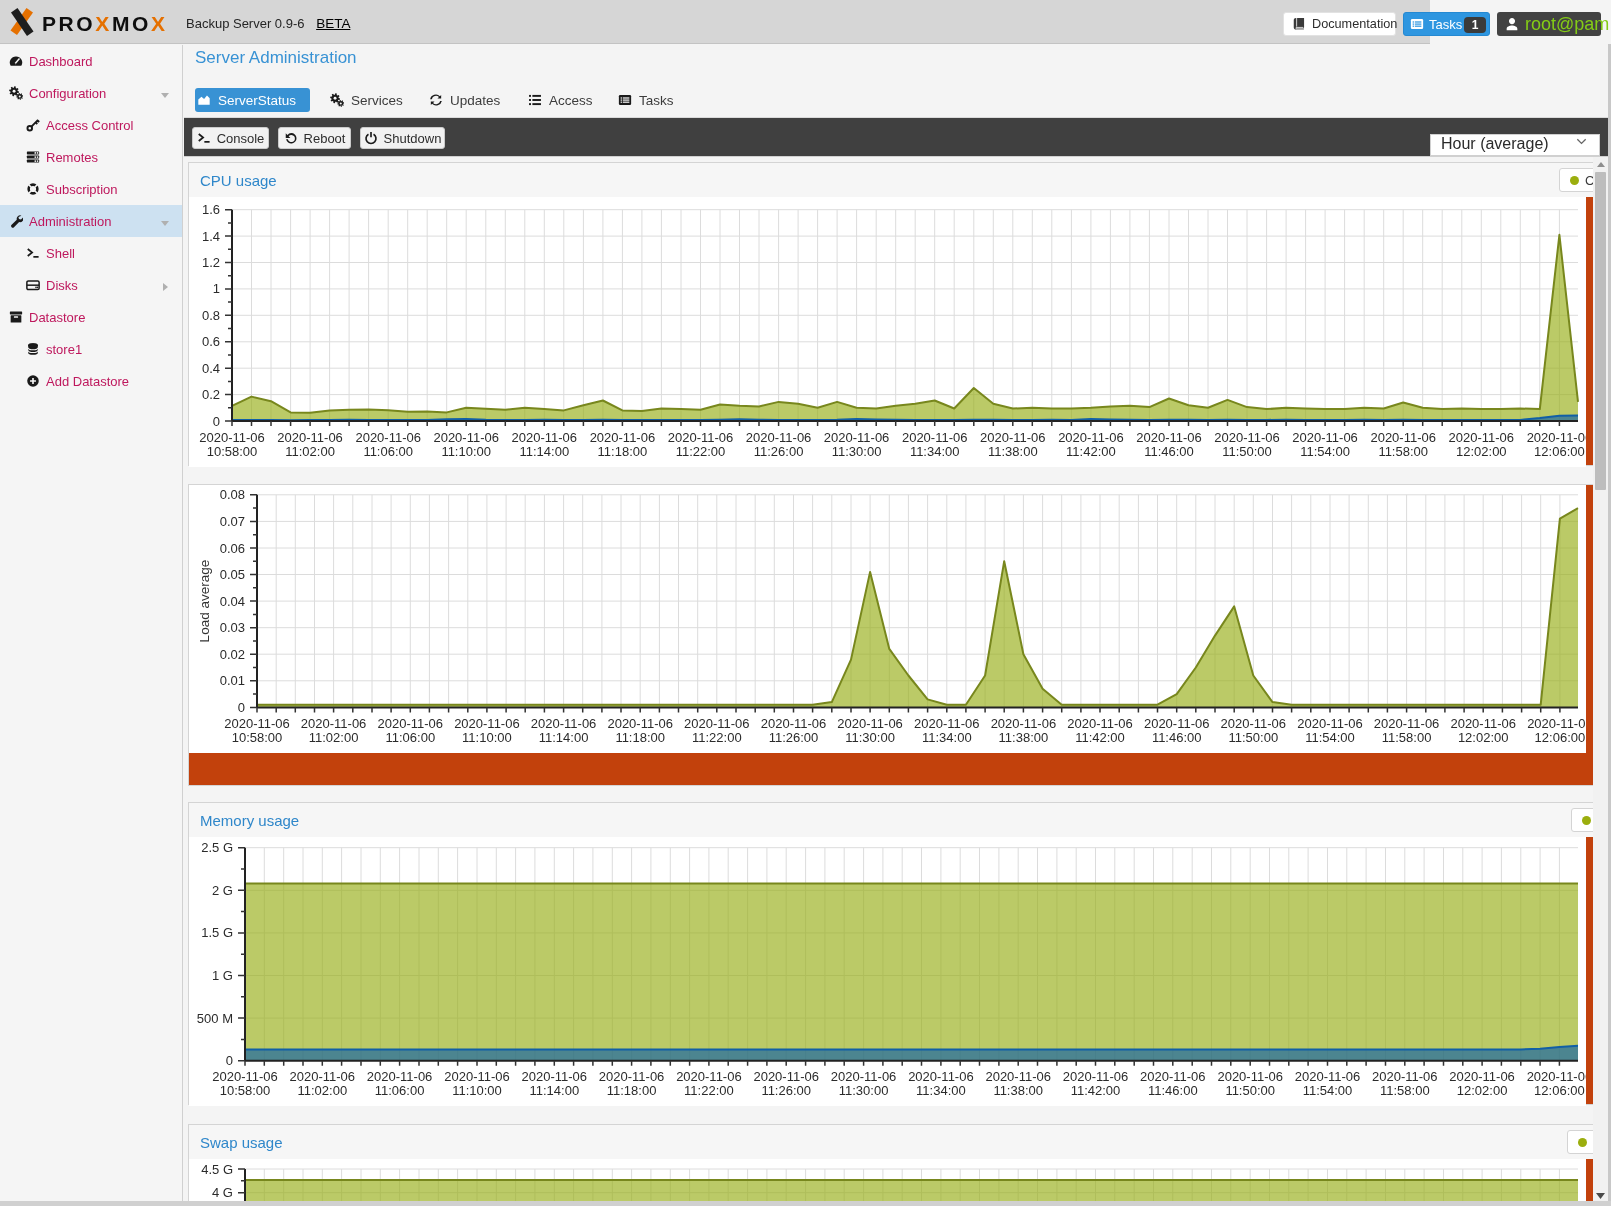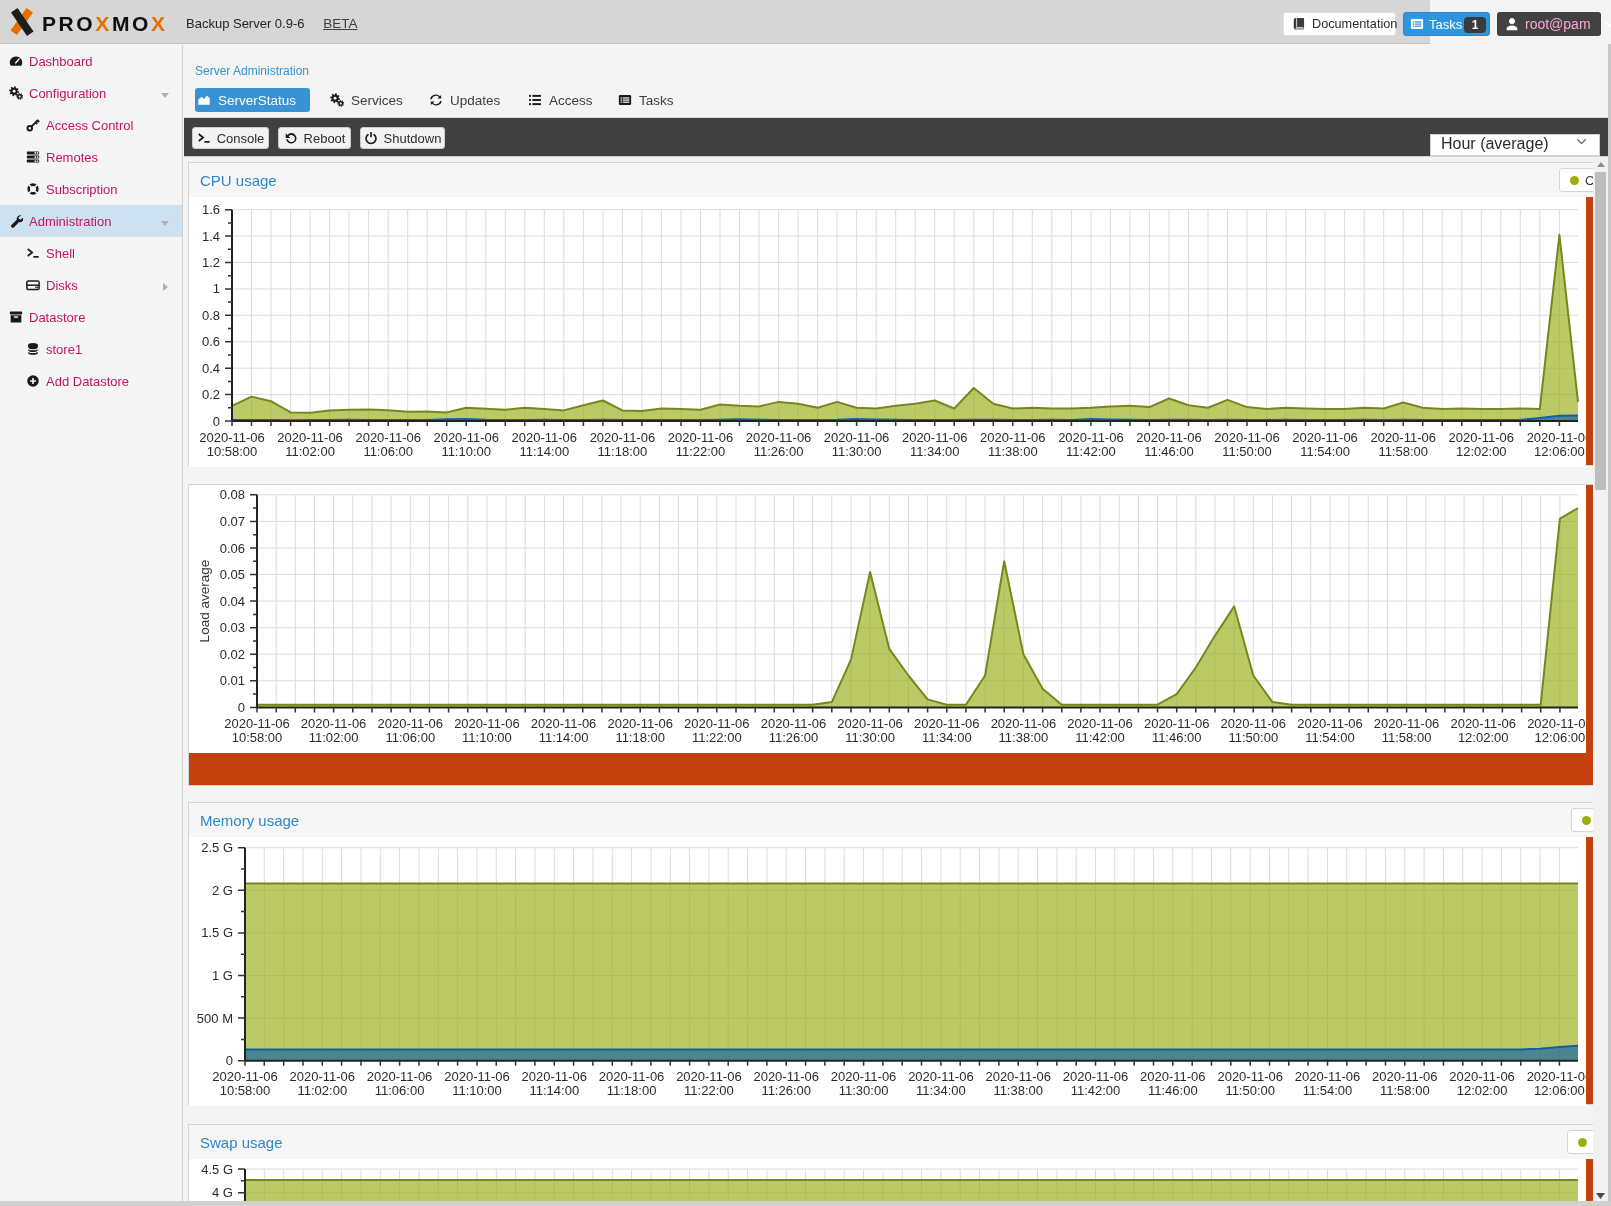--- a/index.html
+++ b/index.html
@@ -1,37 +1,37 @@
 <!DOCTYPE html>
 <html><head><meta charset="utf-8"><style>
 *{margin:0;padding:0;box-sizing:border-box}
 svg{flex:none}
 html,body{width:1611px;height:1206px;overflow:hidden;font-family:"Liberation Sans",sans-serif;background:#f4f4f4}
 #topbar{position:absolute;left:0;top:0;width:1430px;height:44px;background:#d6d6d6;border-bottom:1px solid #c3c3c3}
 #ptext{position:absolute;left:42px;top:12px;font-size:21px;font-weight:bold;color:#0e0e0e;letter-spacing:2.6px}
 #ptext em{font-style:normal;color:#e57000}
 #subtext{position:absolute;left:186px;top:15.5px;font-size:13px;color:#252525}
-#subtext a{color:#404040;text-decoration:underline;margin-left:15px;font-size:13.5px}
+#subtext a{color:#000000;text-decoration:underline;margin-left:8px;font-size:13.5px}
 .hbtn{position:absolute;top:12px;height:24px;border-radius:3px;font-size:13px;display:flex;align-items:center}
 #bdoc{left:1283px;width:113px;background:#fff;border:1px solid #e2e2e2;color:#2d2d2d;font-size:12.7px}
 #bdoc svg{margin:0 6px 0 8px}
 #btasks{left:1403px;width:87px;background:#2e96e0;border:1px solid #2589d2;color:#fff;font-size:13px}
 #btasks svg{margin:0 5px 0 6px}
 #btasks .badge{position:absolute;right:3px;top:4px;width:22px;height:16px;background:#3b3b3b;border-radius:4px;color:#fff;font-size:12px;font-weight:bold;text-align:center;line-height:16px}
-#buser{left:1497px;width:104px;background:#424242;color:#f9a8d4;font-size:14px}
+#buser{left:1497px;width:104px;background:#424242;color:#84cc16;font-size:18px}
 #buser svg:first-child{margin:0 6px 0 8px}
 #buser .chev{margin-left:4px;margin-top:3px}
 #sidebar{position:absolute;left:0;top:45px;width:183px;height:1157px;background:#f5f5f5;border-right:1px solid #d0d0d0}
 .srow{position:absolute;left:0;width:182px;height:32px;display:flex;align-items:center;font-size:13px;color:#be185d}
 .srow.sel{background:#cde1f1}
 .sicon{width:16px;display:flex;justify-content:center}
 .slab{margin-left:5px}
 .sarrow{position:absolute;right:12px;top:11px}
 #content{position:absolute;left:184px;top:45px;width:1427px;height:1157px;background:#f4f4f4}
-#ctitle{position:absolute;left:195px;top:64px;font-size:12px;color:#3892d4}
+#ctitle{position:absolute;left:195px;top:48px;font-size:17px;color:#3892d4}
 .tab{position:absolute;top:88px;height:24px;display:flex;align-items:center;font-size:13.5px;color:#3c3c3c;border-radius:3px}
 .tab svg{margin-right:7px}
 .tab span{white-space:nowrap}
 .tab.active{background:#3892d4;color:#fff;padding-left:2px}
 #toolbar{position:absolute;left:184px;top:117px;width:1427px;height:40px;background:#404040;border-top:1px solid #dadada;border-bottom:1px solid #d0d0d0}
 .tbtn{position:absolute;top:9px;height:22px;background:#f2f2f2;border:1px solid #cbcbcb;border-radius:3px;font-size:13px;color:#2d2d2d;display:flex;align-items:center;justify-content:center}
 .tbtn svg{margin-right:6px}
 .combo{position:absolute;left:1246px;top:16px;width:170px;height:22px;background:#fff;border:1px solid #d0d0d0;font-size:16px;color:#2a2a2a;display:flex;align-items:flex-start}
 .combo span{margin-left:10px;flex:1}
 .combo svg{margin-right:11px}

